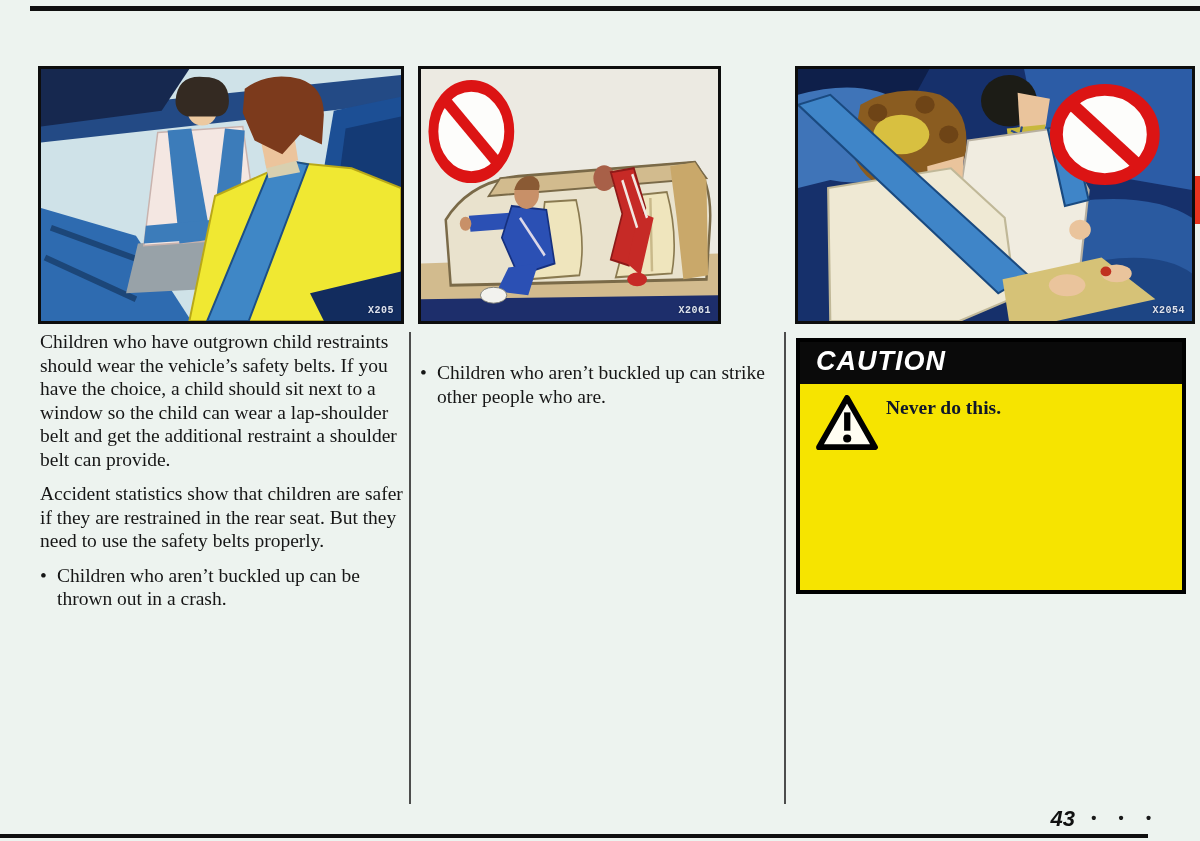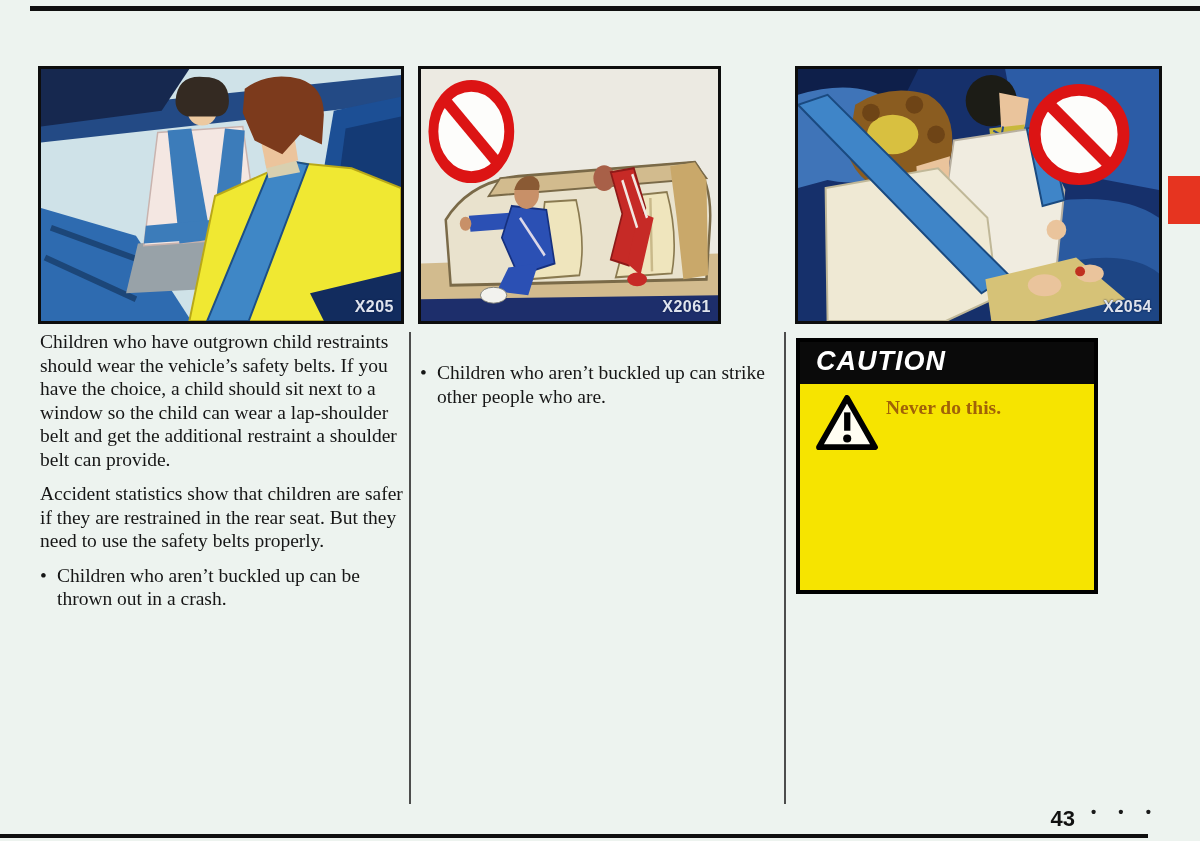--- a/index.html
+++ b/index.html
@@ -11,54 +11,54 @@
   .rule-top{position:absolute; left:30px; top:6px; right:0; height:5px; background:#0f0f0f;}
   .rule-bottom{position:absolute; left:0; top:834px; width:1148px; height:4px; background:#0f0f0f;}
   .red-tab{position:absolute; left:1168px; top:176px; width:32px; height:48px; background:#e63420;}
   .vrule{position:absolute; top:332px; width:2px; height:472px; background:#4d4d4d;}
   .vrule1{left:409px;} .vrule2{left:784px;}
 
   .fig{position:absolute; box-sizing:border-box; border:3px solid #0d0d0d; background:#fff;}
   .fig svg{display:block; width:100%; height:100%;}
   .fig1{left:38px; top:66px; width:366px; height:258px;}
   .fig2{left:418px; top:66px; width:303px; height:258px;}
-  .fig3{left:795px; top:66px; width:367px; height:258px;}
+  .fig3{left:795px; top:66px; width:400px; height:258px;}
   .fig-label{
     position:absolute; right:7px; bottom:5px;
-    font-family:Liberation Sans, sans-serif; font-weight:bold; font-size:16px;
+    font-family:Liberation Mono, monospace; font-weight:bold; font-size:10px;
     color:#dfe4ee; letter-spacing:.5px; text-shadow:0 0 2px #0a1b45;
   }
 
   .col{position:absolute; box-sizing:border-box;}
   .col1{left:40px; top:330px; width:366px;}
   .col2{left:420px; top:358px; width:360px;}
   .col3{left:796px; top:338px; width:363px;}
 
   .col h2{
     margin:0 0 9px 0; font-family:"Liberation Sans", sans-serif;
     font-style:italic; font-weight:bold; font-size:25px; letter-spacing:.2px; color:#111;
   }
   .col p{margin:0 0 11px 0; font-size:19.5px; line-height:23.5px;}
   .bullet{display:flex; font-size:19.5px; line-height:23.5px; margin:3px 0 0 0;}
   .bullet .marker{width:17px; flex:0 0 17px;}
 
-  .caution{border:4px solid #000; background:#f6e400; box-sizing:border-box; width:302px; min-height:256px;}
+  .caution{border:4px solid #000; background:#f6e400; box-sizing:border-box; width:390px; min-height:256px;}
   .caution-header{
     background:#0a0a0a; color:#fff; padding:4px 16px 7px 16px;
     font-family:"Liberation Sans", sans-serif; font-style:italic; font-weight:bold;
     font-size:27px; letter-spacing:1px;
   }
-  .caution-body{padding:9px 12px 12px 14px; font-size:19.5px; line-height:24px; font-weight:bold; color:#a16207;}
+  .caution-body{padding:9px 12px 12px 14px; font-size:19.5px; line-height:24px; font-weight:bold; color:#0f172a;}
   .warn-tri{float:left; width:62px; height:56px; margin:2px 8px 2px 2px;}
   .warn-tri svg{display:block; width:100%; height:100%;}
   .caution-lead{display:block; margin:3px 0 1px 0;}
 
   .pageno{
-    position:absolute; right:40px; top:806px; display:flex; align-items:flex-start; gap:16px;
-    font-family:"Liberation Sans", sans-serif; font-weight:bold;
+    position:absolute; right:40px; top:806px; display:flex; align-items:center; gap:16px;
+    font-family:"Liberation Sans", sans-serif; font-weight:bold;font-style:italic;
   }
   .pageno .num{font-size:22px; color:#111;}
   .pageno .dots{font-size:15px; letter-spacing:9px; color:#1a1a1a; margin-top:-3px;}
 </style>
 </head>
 <body>
 
 <div class="page">
 
   <div class="rule-top"></div>

